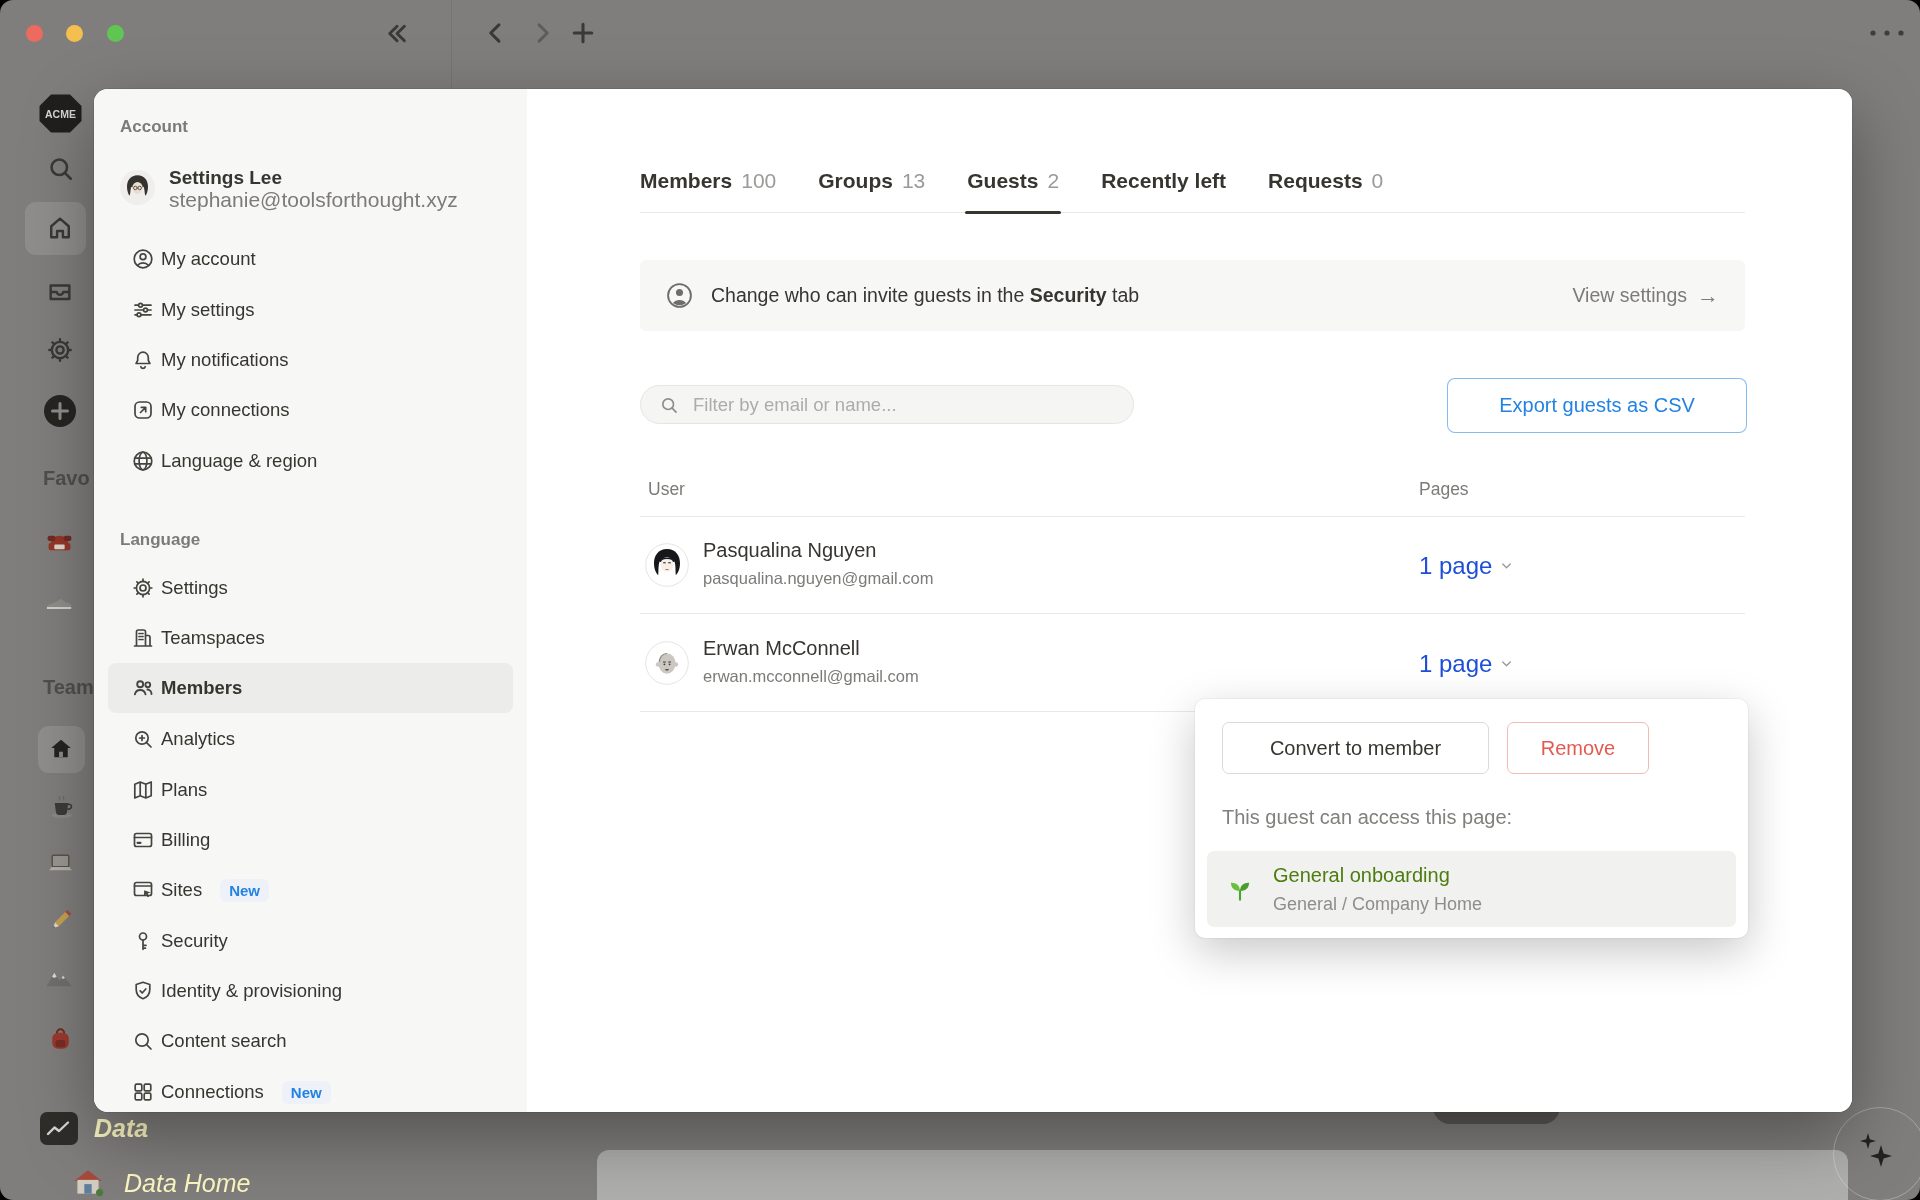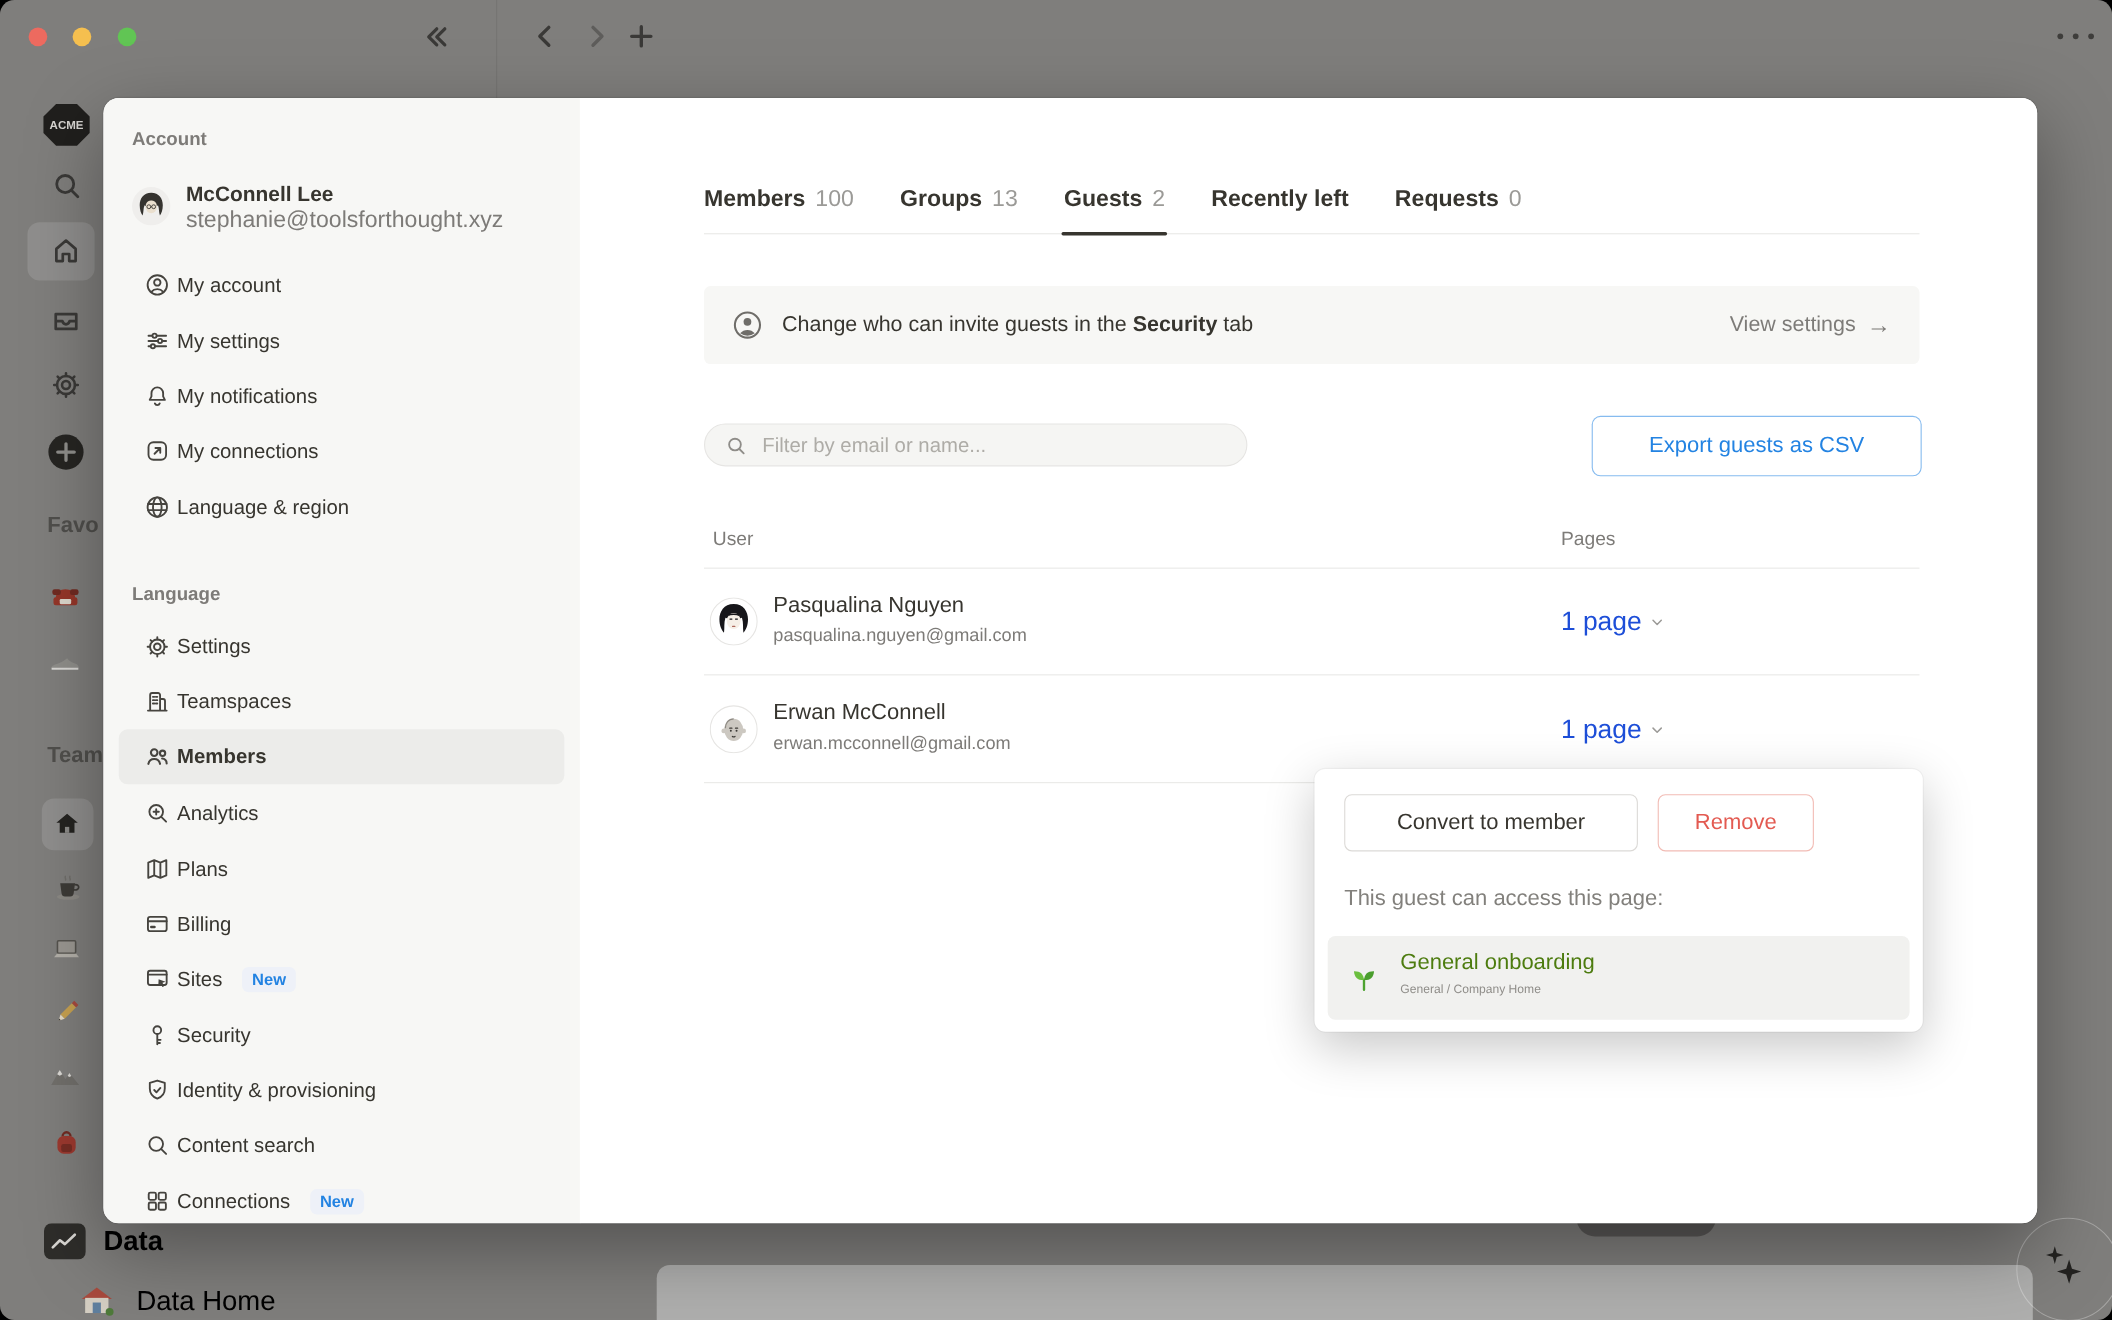--- a/index.html
+++ b/index.html
@@ -6,21 +6,21 @@
   body{width:1920px;height:1200px;position:relative;font-family:"Liberation Sans","DejaVu Sans",sans-serif;overflow:hidden;}
   .abs{position:absolute;}
   .window{position:absolute;inset:0;background:#7f7e7c;border-radius:13px;overflow:hidden;}
   svg{display:block;}
   .ic{fill:none;stroke:#46443f;stroke-width:1.7;stroke-linecap:round;stroke-linejoin:round;}
   .tbic{fill:none;stroke:#3a3937;stroke-width:2.6;stroke-linecap:round;stroke-linejoin:round;}
 
   
   .tl{width:17px;height:17px;border-radius:50%;position:absolute;top:25px;}
   .bg-sec-label{position:absolute;left:43px;font-size:20px;font-weight:600;color:#504f4c;}
-  .bg-item-label{font-size:23px;font-weight:600;color:#000000;}
+  .bg-item-label{font-size:23px;font-weight:600;color:#fef9c3;font-style:italic;}
   .bg-tile{position:absolute;background:rgba(255,255,255,0.13);border-radius:11px;}
 
   
   .modal{position:absolute;left:94px;top:89px;width:1758px;height:1023px;background:#fff;border-radius:14px;box-shadow:0 0 0 1px rgba(0,0,0,.08),0 24px 70px rgba(0,0,0,.35);overflow:hidden;}
   .s-side{position:absolute;left:0;top:0;bottom:0;width:433px;background:#f7f7f5;border-right:1px solid rgba(0,0,0,.03);}
   .s-main{position:absolute;left:433px;top:0;right:0;bottom:0;background:#fff;}
 
   .sec-label{position:absolute;left:26px;font-size:17px;font-weight:600;color:#7d7b78;}
   .profile{position:absolute;left:26px;top:76px;display:flex;gap:14px;align-items:center;}
   .pname{font-size:19px;font-weight:700;color:#37352f;line-height:25px;}
@@ -54,21 +54,21 @@
   .gmail{position:absolute;left:63px;top:52px;font-size:16.5px;color:#7d7b78;}
   .gpages{position:absolute;left:779px;top:0;height:100%;display:flex;align-items:center;gap:7px;font-size:24px;color:#1d4ed8;cursor:pointer;}
 
   .popup{position:absolute;left:668px;top:610px;width:553px;height:239px;background:#fff;border-radius:10px;box-shadow:0 0 0 1px rgba(15,15,15,.04),0 14px 45px rgba(0,0,0,.22);}
   .pbtn{position:absolute;top:23px;height:52px;border-radius:7px;background:#fff;display:flex;align-items:center;justify-content:center;font-size:20px;cursor:pointer;box-sizing:border-box;}
   .pbtn.convert{left:27px;width:267px;border:1px solid #dcdad7;color:#37352f;}
   .pbtn.remove{left:312px;width:142px;border:1px solid #f2bcb5;color:#e35a51;}
   .pcaption{position:absolute;left:27px;top:107px;font-size:20px;color:#82807c;}
   .pitem{position:absolute;left:12px;top:152px;width:529px;height:76px;background:#f1f1ef;border-radius:7px;cursor:pointer;}
   .pititle{position:absolute;left:66px;top:13px;font-size:20px;font-weight:500;color:#4d7c0f;}
-  .pibread{position:absolute;left:66px;top:43px;font-size:11px;color:#8f8d89;}
+  .pibread{position:absolute;left:66px;top:43px;font-size:18px;color:#8f8d89;}
 </style>
 </head>
 <body>
 
 <div class="window">
 
   <div class="tl" style="left:26px;background:#ed6a5f;"></div>
   <div class="tl" style="left:66px;background:#f5bf4f;"></div>
   <div class="tl" style="left:107px;background:#61c554;"></div>
 
@@ -241,21 +241,21 @@
               <circle cx="20" cy="20" r="20" fill="#efeeec"></circle>
               <path d="M20 6c-8 0-12 6-12 13 0 5 1.5 8.5 3 10.5 1.2-3 .6-7 2-10.5 1.5 2 12.5 2 14 0 1.4 3.5.8 7.5 2 10.5 1.5-2 3-5.5 3-10.5 0-7-4-13-12-13z" fill="#35332f"></path>
               <ellipse cx="20" cy="20.5" rx="6" ry="6.8" fill="#eadfce"></ellipse>
               <path d="M14.5 15.5c2-2.2 9-2.2 11 0 .2-3-2-6.5-5.5-6.5s-5.7 3.5-5.5 6.5z" fill="#35332f"></path>
               <circle cx="17.5" cy="20.5" r="2" fill="none" stroke="#35332f" stroke-width=".9"></circle>
               <circle cx="22.5" cy="20.5" r="2" fill="none" stroke="#35332f" stroke-width=".9"></circle>
               <path d="M19.5 20.5h1" stroke="#35332f" stroke-width=".9"></path>
             </svg>
         </span>
         <span>
-          <div class="pname">McConnell Lee</div>
+          <div class="pname">Settings Lee</div>
           <div class="pmail">stephanie@toolsforthought.xyz</div>
         </span>
       </div>
 
       <div class="sideitem" style="top:145px;">
         <span>
             <svg width="24" height="24" viewBox="0 0 24 24" class="ic">
               <circle cx="12" cy="12" r="8.8"></circle>
               <circle cx="12" cy="9.8" r="2.9"></circle>
               <path d="M6.6 18.3a7.2 7.2 0 0 1 10.8 0"></path>

